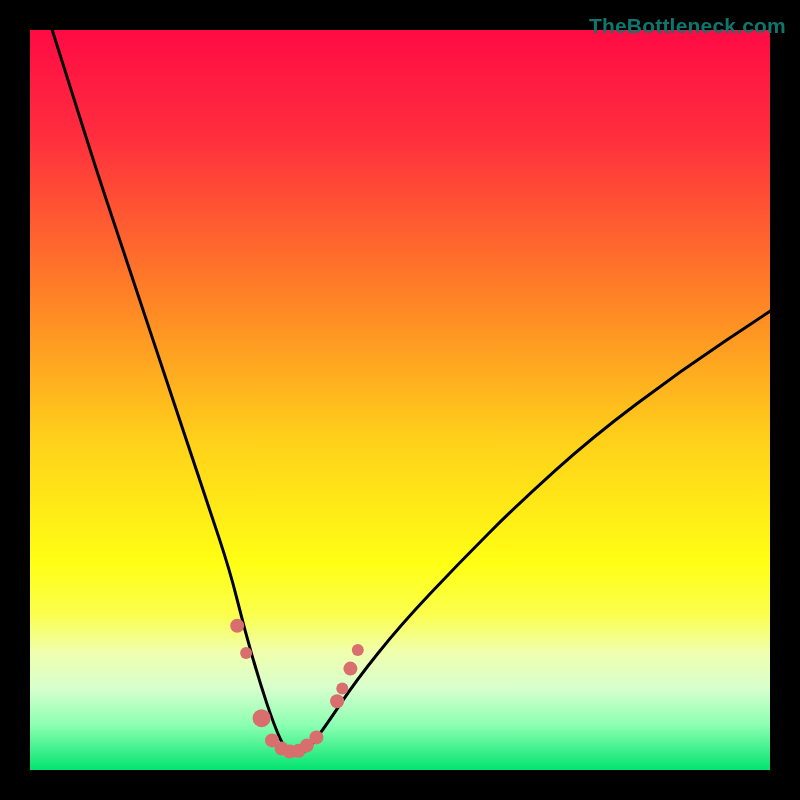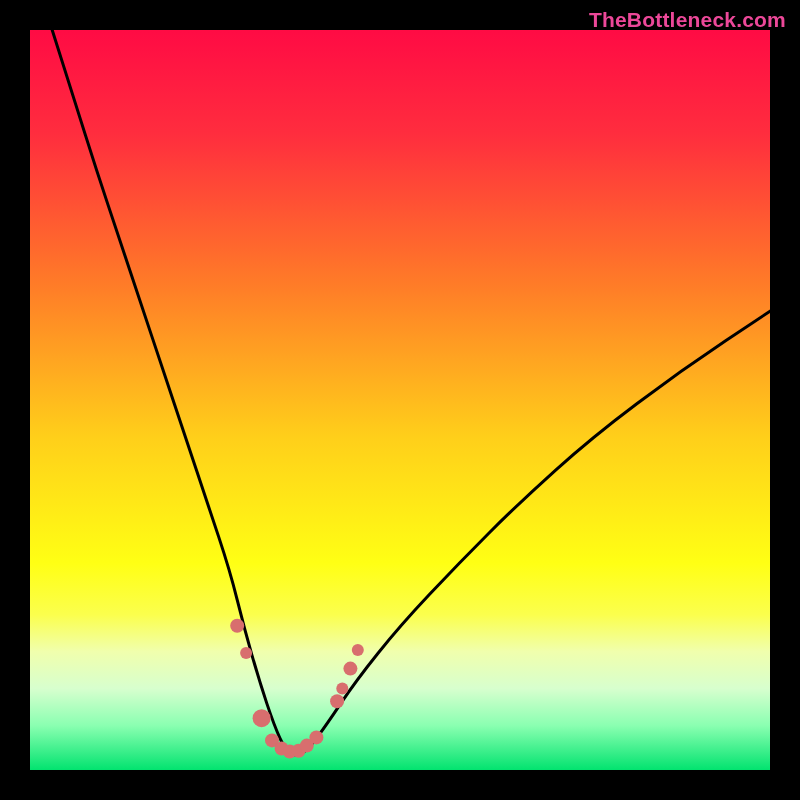--- a/index.html
+++ b/index.html
@@ -22,23 +22,23 @@
   .plot {
     position: absolute;
     left: 30px;
     top: 30px;
     width: 740px;
     height: 740px;
     overflow: hidden;
   }
   .watermark {
     position: absolute;
-    top: 8px;
+    top: 14px;
     right: 14px;
-    color: #ec4899;
+    color: #0f766e;
     font-size: 21px;
     font-weight: 600;
     font-variant-ligatures: none;
     letter-spacing: 0.2px;
   }
   svg { display: block; }
 </style>
 </head>
 <body>
 

